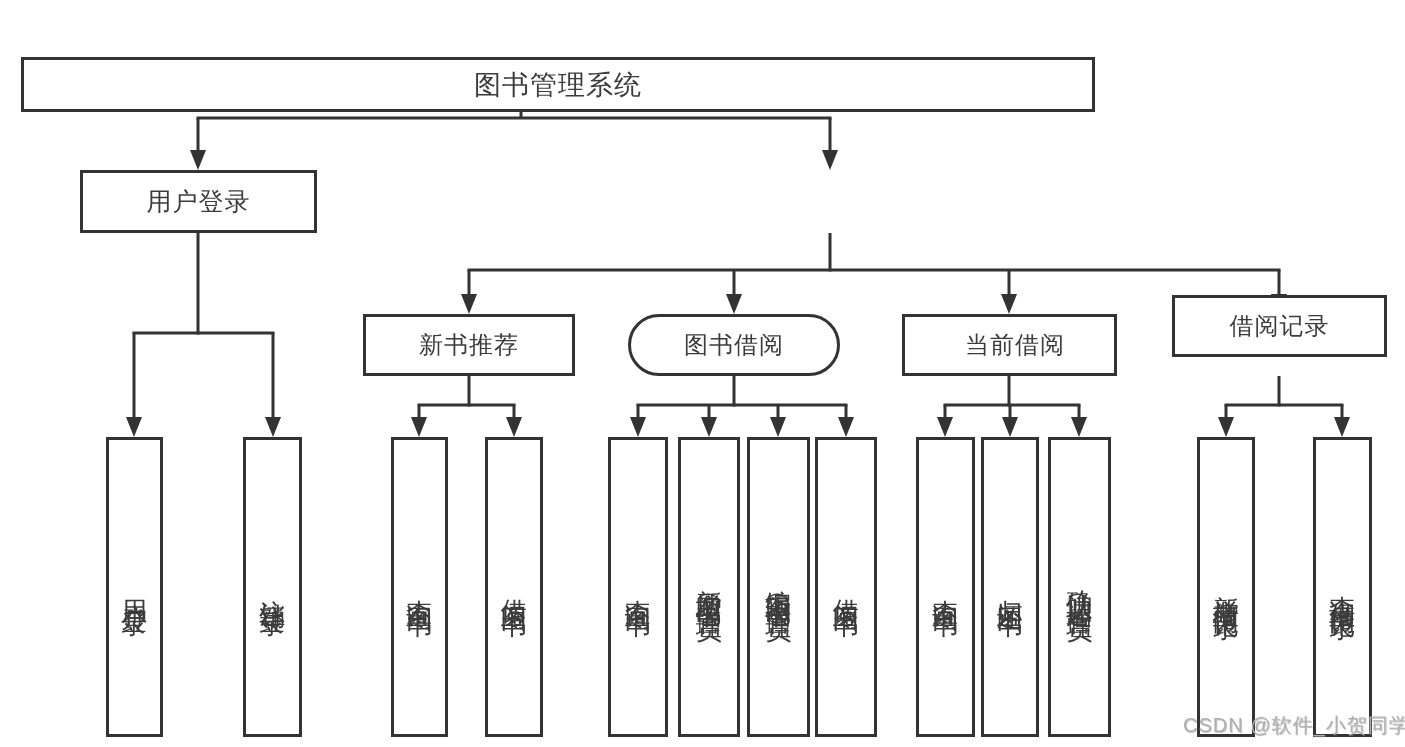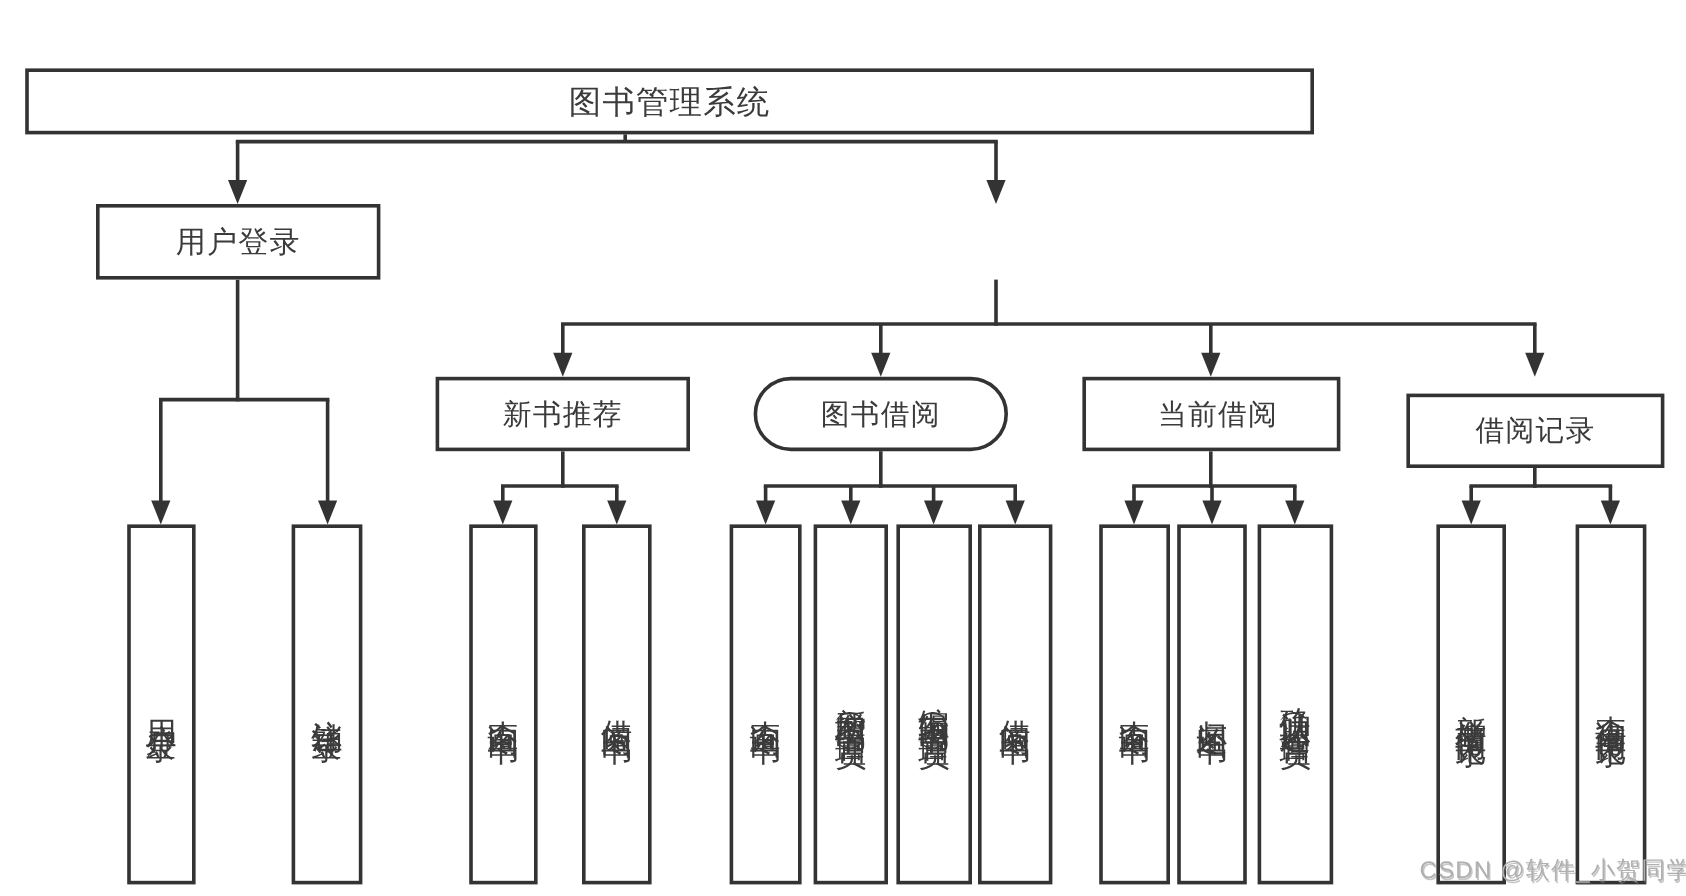--- a/index.html
+++ b/index.html
@@ -168,21 +168,21 @@
     </g>
   </svg>
 
   <div class="box hbox-root" style="left:21px; top:13px; width:1074px; height:55px;margin-top:44px;">图书管理系统</div>
 
   <div class="box hbox-l2" style="left:80px; top:170px; width:237px; height:63px;">用户登录</div>
 
   <div class="box hbox-l3" style="left:363px; top:314px; width:212px; height:62px;">新书推荐</div>
   <div class="box hbox-l3" style="left:628px; top:314px; width:212px; height:62px;border-radius:31px;">图书借阅</div>
   <div class="box hbox-l3" style="left:902px; top:314px; width:215px; height:62px;padding-left:11px;">当前借阅</div>
-  <div class="box hbox-l3" style="left:1172px; top:328px; width:215px; height:62px;text-align:center;">借阅记录</div>
+  <div class="box hbox-l3" style="left:1172px; top:295px; width:215px; height:62px;text-align:center;">借阅记录</div>
 
   <div class="box leaf" style="left:106px; top:437px; width:57px; height:300px;">用户登录</div>
   <div class="box leaf" style="left:243px; top:437px; width:59px; height:300px;">注销登录</div>
 
   <div class="box leaf" style="left:391px; top:437px; width:57px; height:300px;">查询图书</div>
   <div class="box leaf" style="left:485px; top:437px; width:58px; height:300px;">借阅图书</div>
 
   <div class="box leaf" style="left:608px; top:437px; width:60px; height:300px;">查询图书</div>
   <div class="box leaf" style="left:678px; top:437px; width:62px; height:300px;">新增图书（管理员）</div>
   <div class="box leaf" style="left:747px; top:437px; width:63px; height:300px;">编辑图书（管理员）</div>

